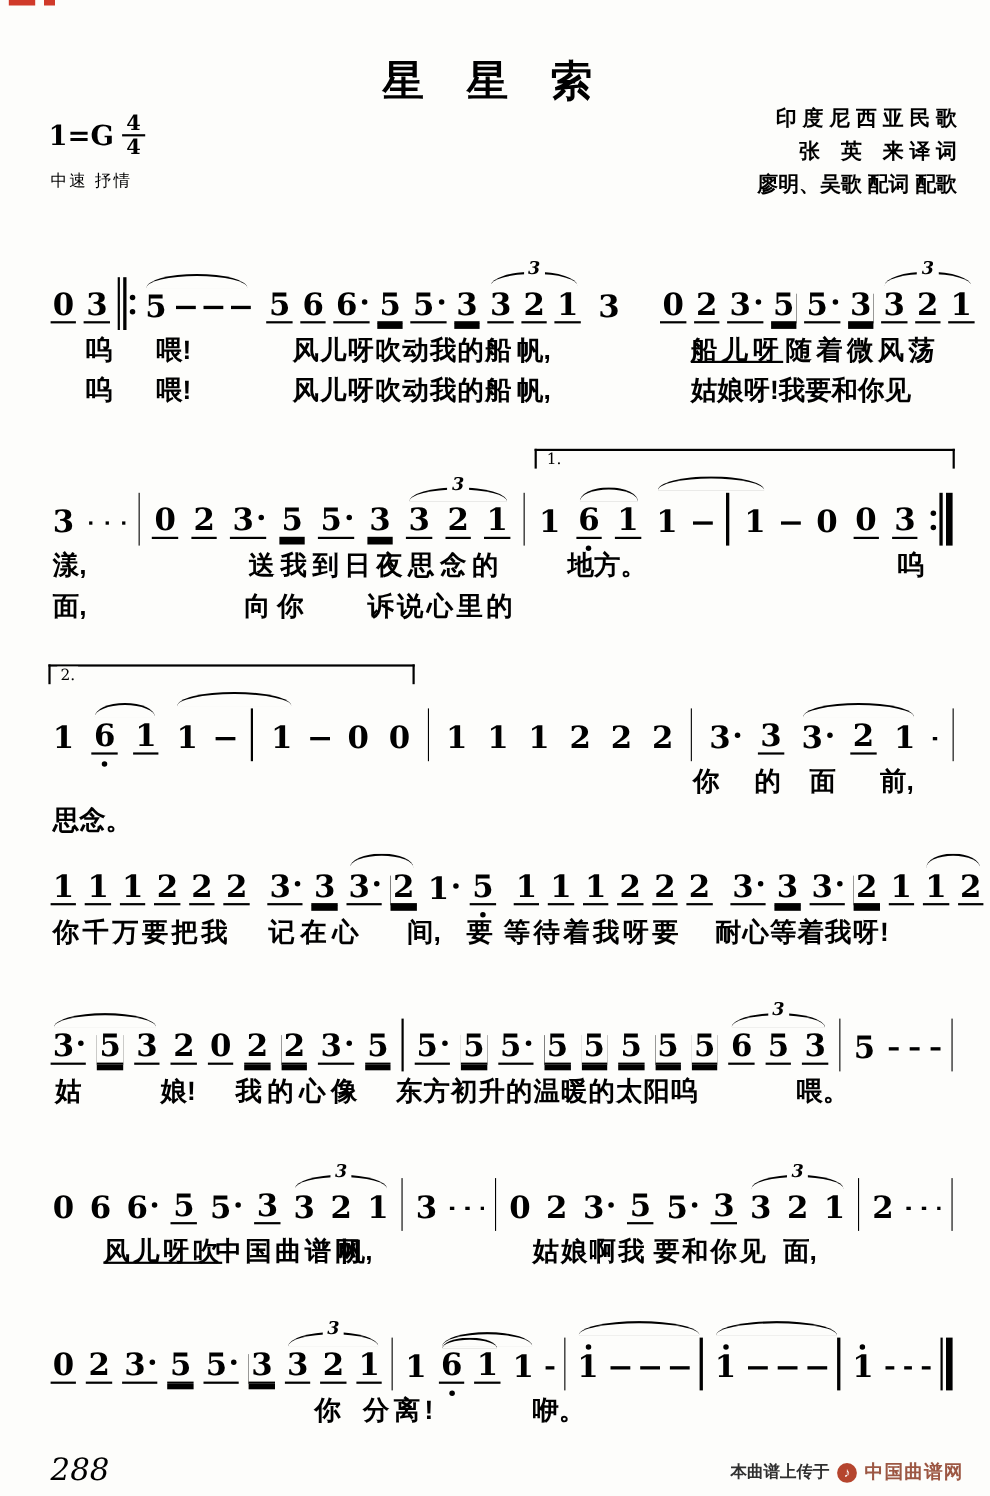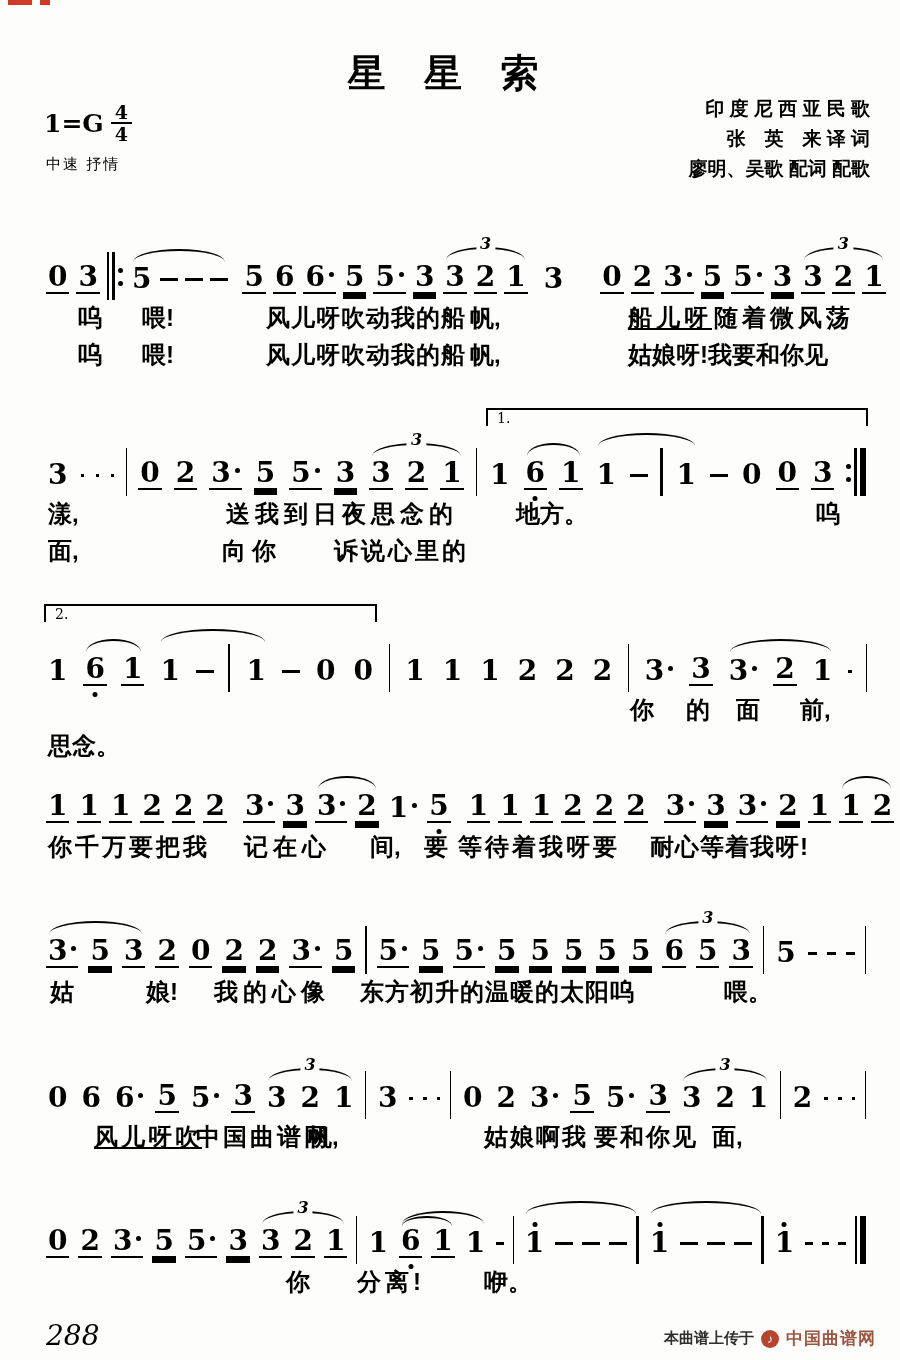--- a/index.html
+++ b/index.html
@@ -474,21 +474,21 @@
         <div class="dash"></div>
         <div class="dash"></div>
         <div class="dash"></div>
         <div class="rep">
           <i class="bl thin"></i>
           <i class="bl thick"></i>
         </div>
       </div>
       <div class="lyr">
         <span class="seg" style="left: 240px;">你</span>
-        <span class="seg" style="left: 284px; letter-spacing: 4px; margin-left: 27px;">分离!</span>
+        <span class="seg" style="left: 284px; letter-spacing: 4px;">分离!</span>
         <span class="seg" style="left: 438px;">咿。</span>
       </div>
     </div>
   </div>
 
 <div class="pageno">288</div>
 
 <div class="watermark">
   <span class="wm-prefix">本曲谱上传于</span>
   <span class="wm-logo">♪</span>

